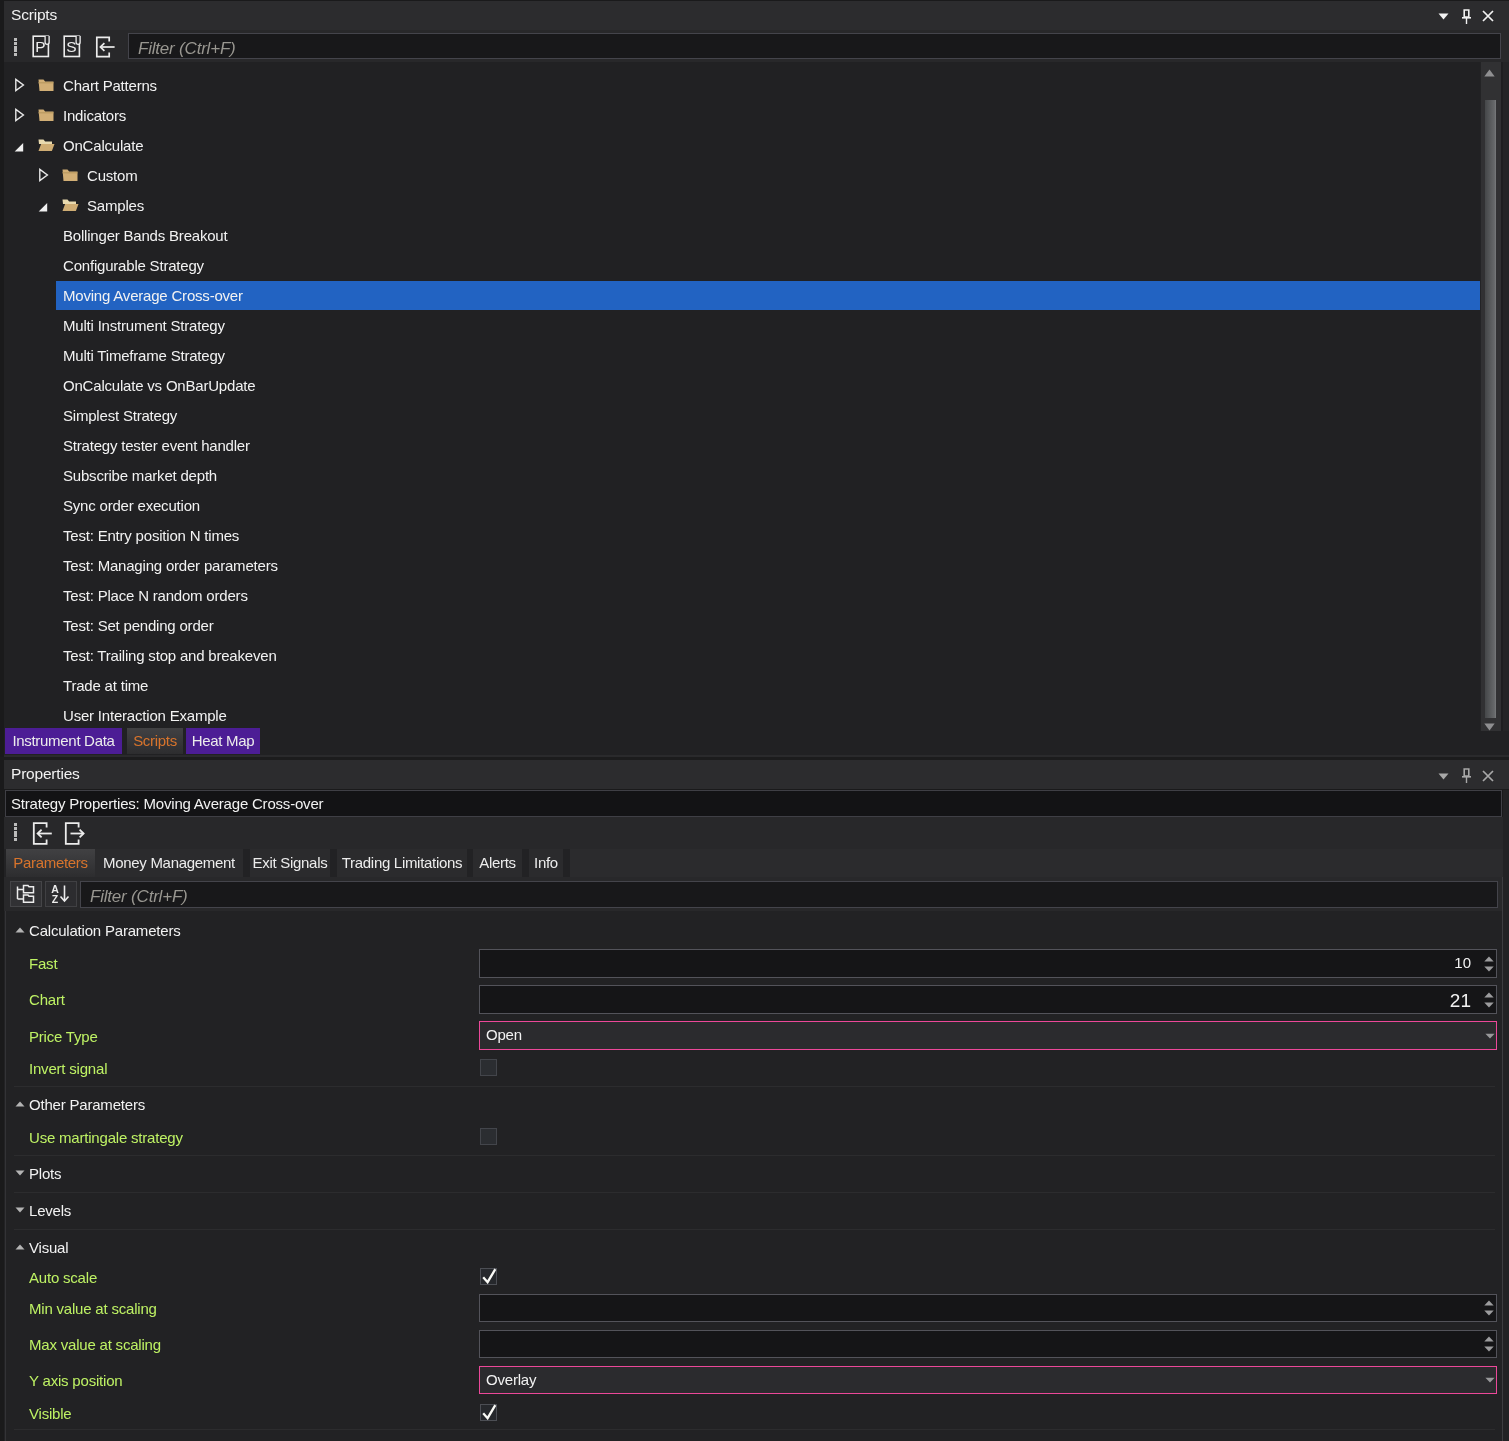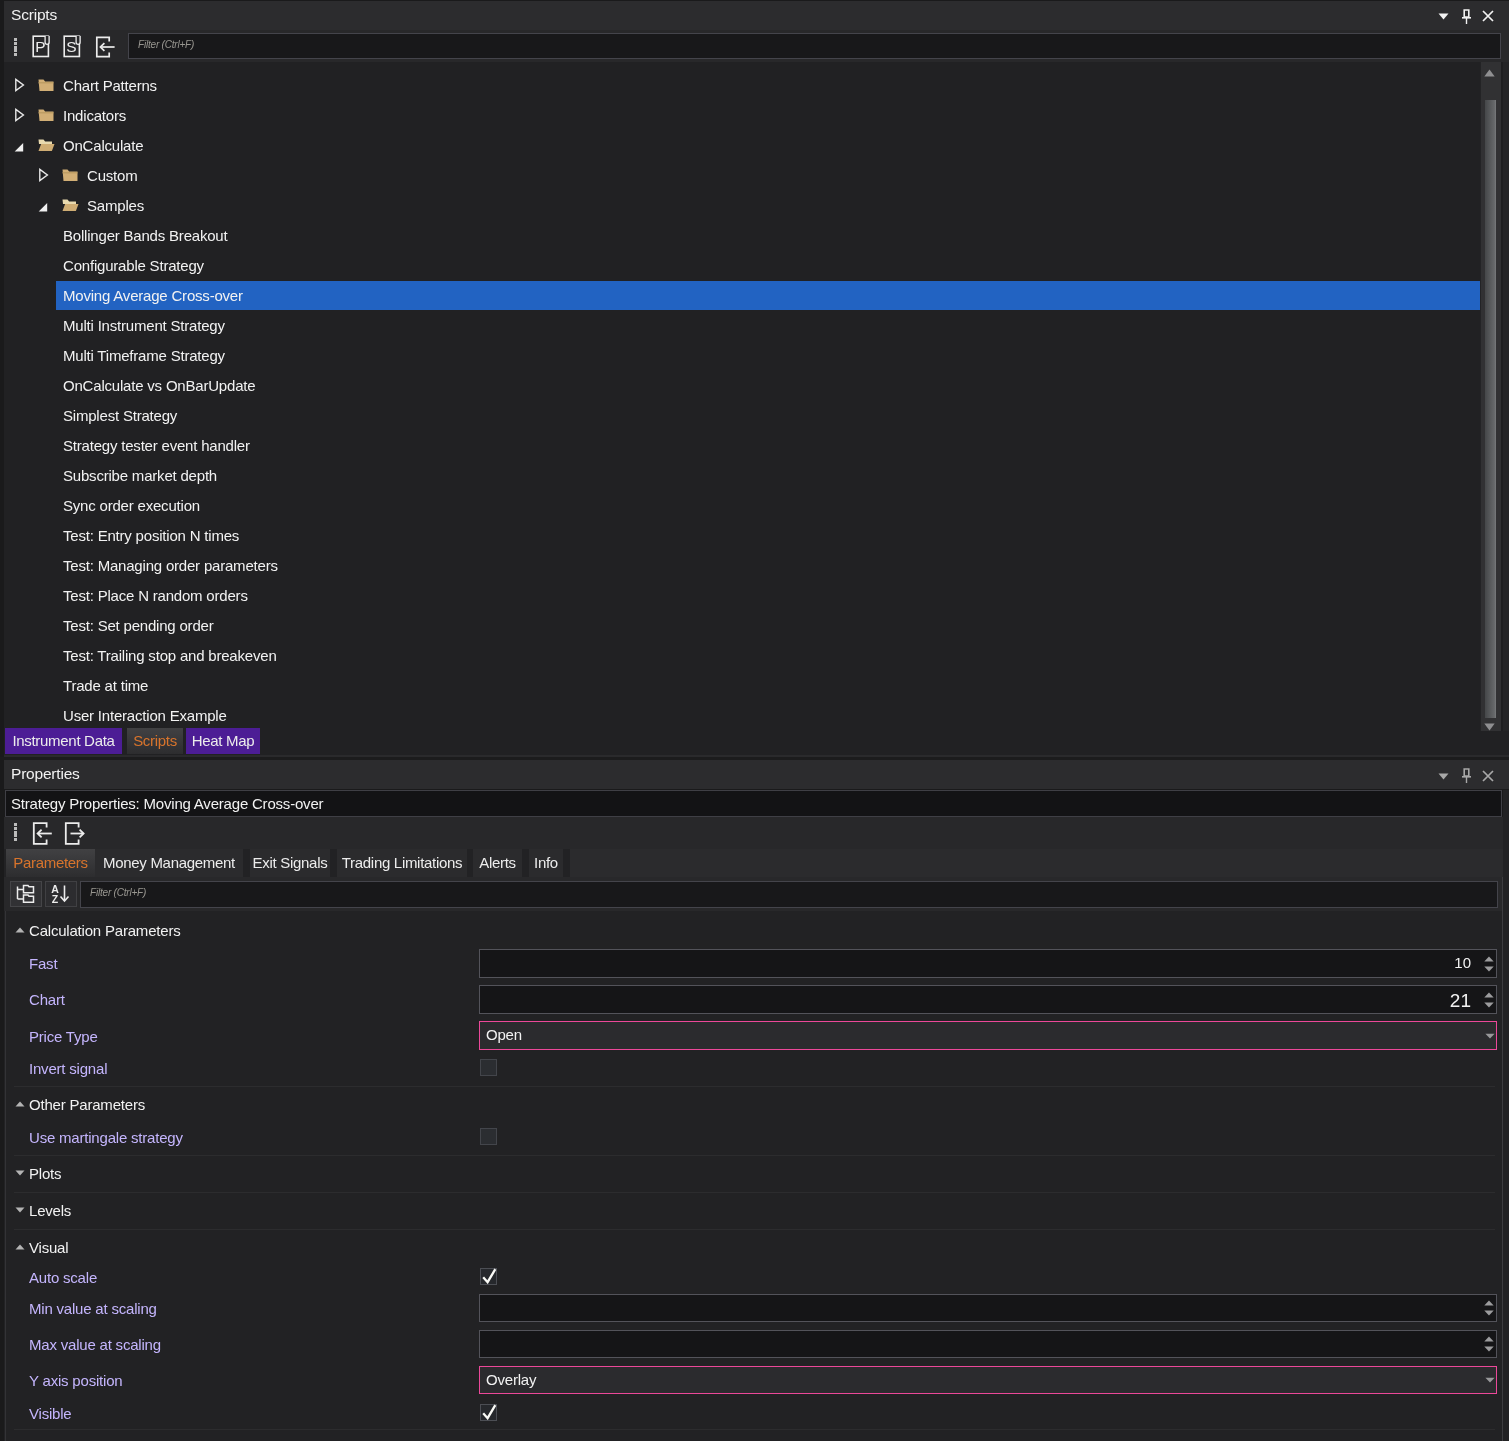--- a/index.html
+++ b/index.html
@@ -4,29 +4,29 @@
 html,body { width:1509px; height:1441px; background:#1a1a1b; overflow:hidden;
   font-family:"Liberation Sans", sans-serif; }
 .abs { position:absolute; }
 svg { display:block; }
 .txt { font-size:15px; color:#f2f2f2; letter-spacing:-0.2px; white-space:nowrap; }
 .titlebar { background:#2c2c2e; }
 .toolbar { background:#28282a; }
 .dots { width:3px; }
 .dots i { display:block; width:3px; height:3px; background:#bcbcbc; margin-bottom:0.8px; }
 .filter { background:#18181a; border:1px solid #44444b; }
-.filter span { position:absolute; left:9px; top:4.5px; font-style:italic; font-size:10px; color:#989690; letter-spacing:-0.2px; }
+.filter span { position:absolute; left:9px; top:4.5px; font-style:italic; font-size:17px; color:#989690; letter-spacing:-0.2px; }
 .tab { position:absolute; height:26px; background:#4c1d95; color:#ececec; font-size:15px;
   letter-spacing:-0.3px; text-align:center; line-height:26px; white-space:nowrap; overflow:hidden; }
 .input { position:absolute; background:#151517; border:1px solid #53535a; }
 .dropdown { position:absolute; background:#2b2b2e; border:1px solid #ec4899; }
 .ddtext { position:absolute; left:6px; top:4px; font-size:15px; color:#f2f2f2; letter-spacing:-0.2px; }
 .cb { position:absolute; width:17px; height:17px; background:#2b2d31; border:1px solid #43454b; }
 .cbc { position:absolute; width:17px; height:17px; background:#26282c; border:1px solid #4c4e54; }
-.lbl { position:absolute; left:29px; font-size:15px; color:#c4b5fd; letter-spacing:-0.2px; white-space:nowrap; }
+.lbl { position:absolute; left:29px; font-size:15px; color:#bef264; letter-spacing:-0.2px; white-space:nowrap; }
 .cat { position:absolute; left:29px; font-size:15px; color:#f2f2f2; letter-spacing:-0.2px; white-space:nowrap; }
 .sep { position:absolute; left:14px; width:1481px; height:1px; background:#2c2c2e; }
 </style></head>
 <body>
 
 <div class="abs titlebar" style="left:4px;top:1px;width:1505px;height:29px"></div>
 <div class="abs txt" style="left:11px;top:6px;font-size:15.5px">Scripts</div>
 <div class="abs" style="left:1438px;top:13px">
     <svg width="11" height="7" viewBox="0 0 11 7">
       <path d="M0.5,0.5 h10 l-5,6 z" fill="#f2f2f2"></path>

